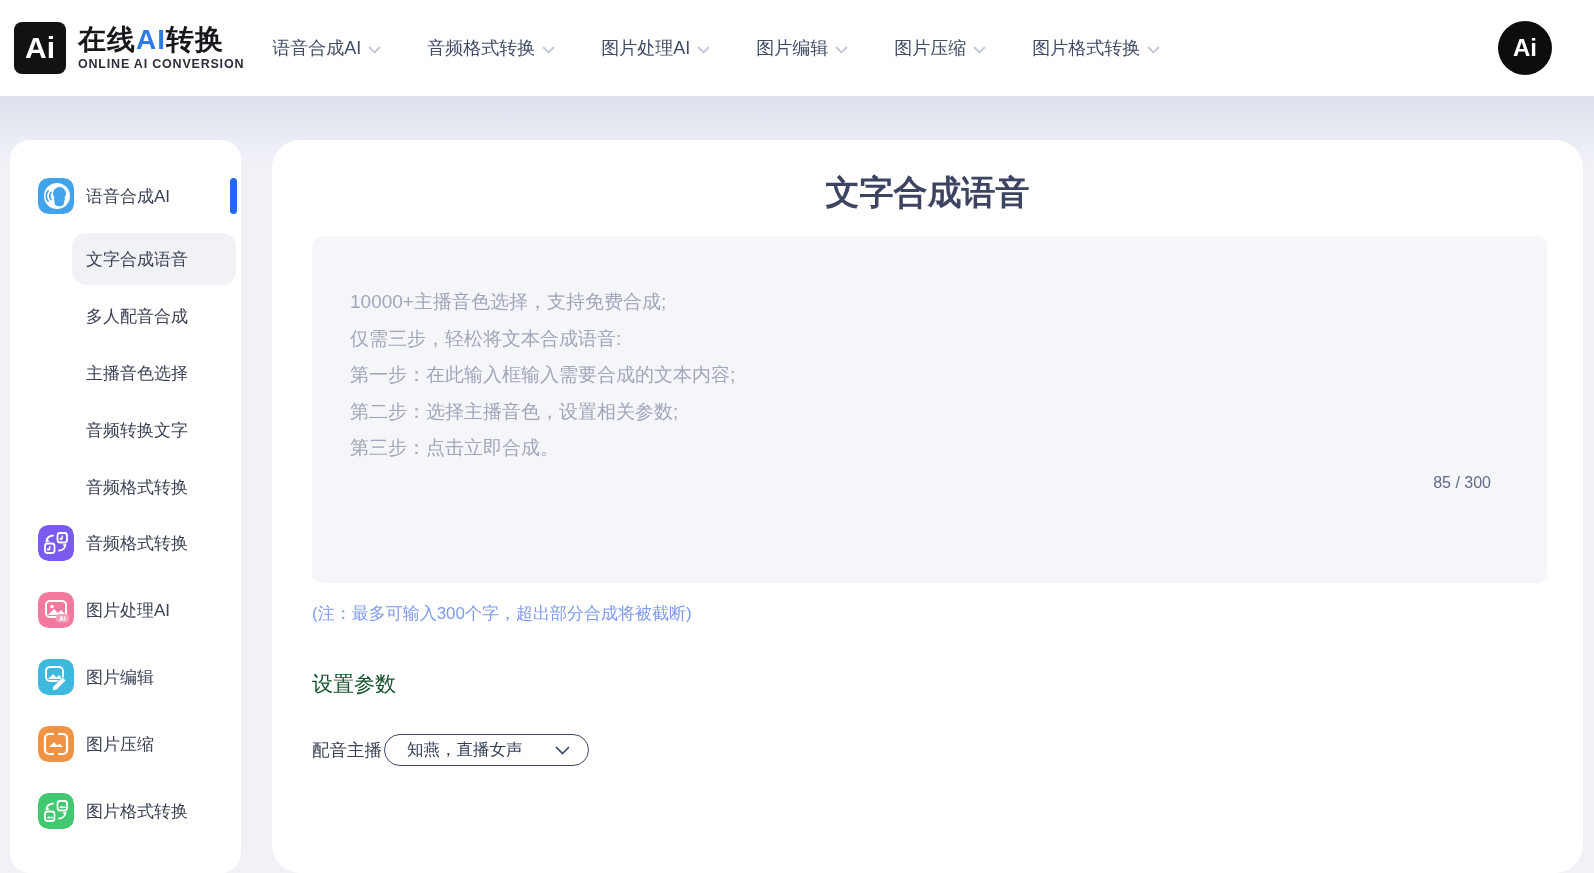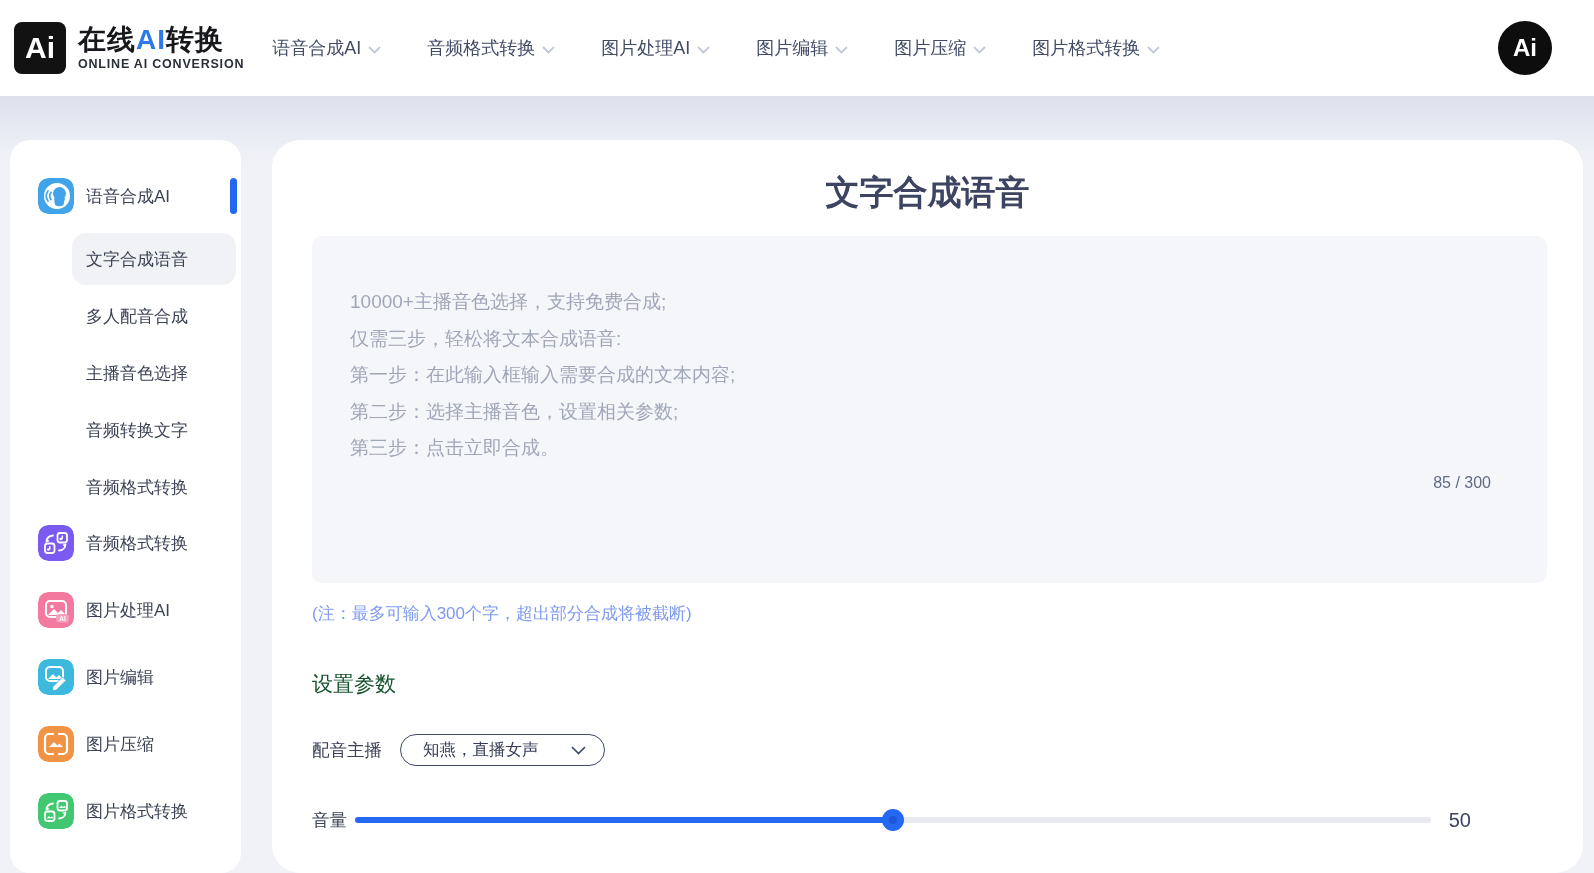--- a/index.html
+++ b/index.html
@@ -59,21 +59,21 @@
   }
   .main-title { position:absolute; top:30px; left:0; width:100%; text-align:center; font-size:34px; font-weight:bold; color:#3d4461; }
   .text-box {
     position:absolute; left:40px; top:96px; width:1235px; height:347px;
     background:#f5f6fa; border-radius:10px; padding:48px 56px 0 38px; cursor:text;
   }
   .ph-line { font-size:19px; line-height:36.5px; color:#a0a6b8; white-space:nowrap; }
   .counter { position:absolute; right:56px; top:238px; font-size:16px; color:#606b85; }
   .note { position:absolute; left:40px; top:462px; font-size:17px; color:#7e9af0; }
   .section-title { position:absolute; left:40px; top:530px; font-size:21px; color:#14532d; font-weight:500; }
-  .voice-row { position:absolute; left:40px; top:594px; display:flex; align-items:center; gap:18px; }
+  .voice-row { position:absolute; left:40px; top:594px; display:flex; align-items:center; gap:2px; }
   .voice-label, .vol-label { font-size:17.5px; color:#3b4254; white-space:nowrap; }
   .voice-select {
     width:205px; height:32px; border:1.5px solid #3f4a66; border-radius:19px;
     display:flex; align-items:center; justify-content:space-between;
     padding:0 18px 0 22px; cursor:pointer; background:#fff;
   }
   .voice-value { font-size:16.5px; color:#343d55; white-space:nowrap; }
   .vol-row { position:absolute; left:40px; top:658px; right:112px; height:44px; display:flex; align-items:center; }
   .vol-label { margin-right:8px; }
   .slider { flex:1; height:44px; display:flex; align-items:center; cursor:pointer; position:relative; }
@@ -251,24 +251,13 @@
   <div class="voice-row">
     <span class="voice-label">配音主播</span>
     <div class="voice-select">
       <span class="voice-value">知燕，直播女声</span>
       <span class="chev"><svg width="15" height="9" viewBox="0 0 15 9">
             <polyline points="1,1 7.5,7.5 14,1" fill="none" stroke="#3f4a66" stroke-width="1.7"></polyline>
           </svg></span>
     </div>
   </div>
 
-  <div class="vol-row">
-    <span class="vol-label">音量</span>
-    <div class="slider">
-      <div class="slider-track">
-        <div class="slider-fill" style="width: 50%;">
-          <div class="slider-thumb"></div>
-        </div>
-      </div>
-    </div>
-    <span class="vol-value">50</span>
-  </div>
 </div>
 
 </body></html>

